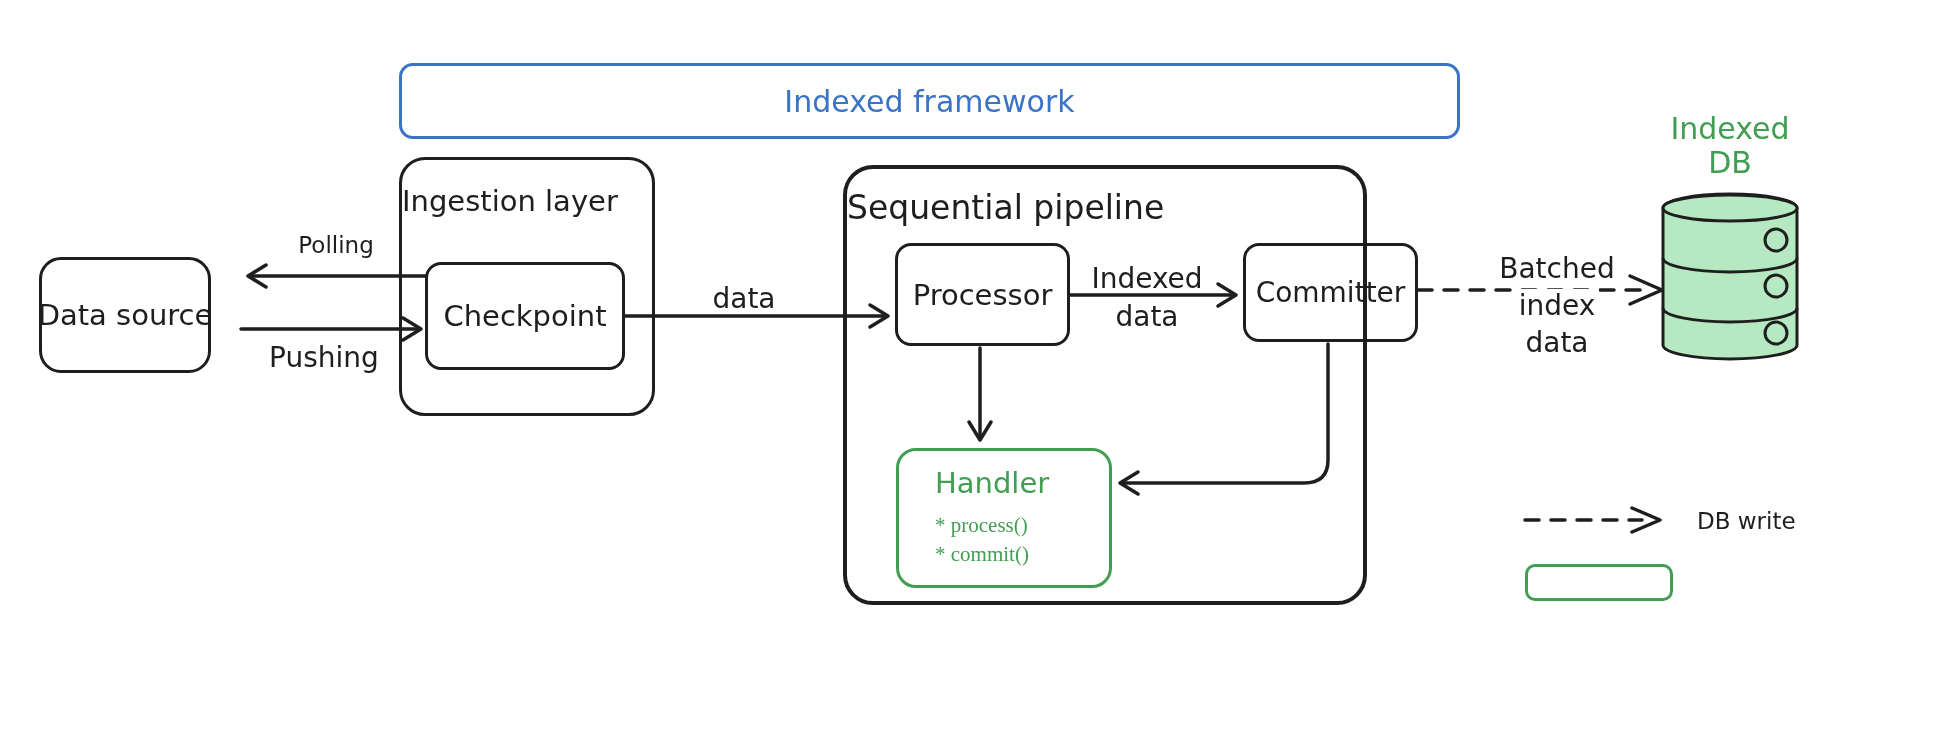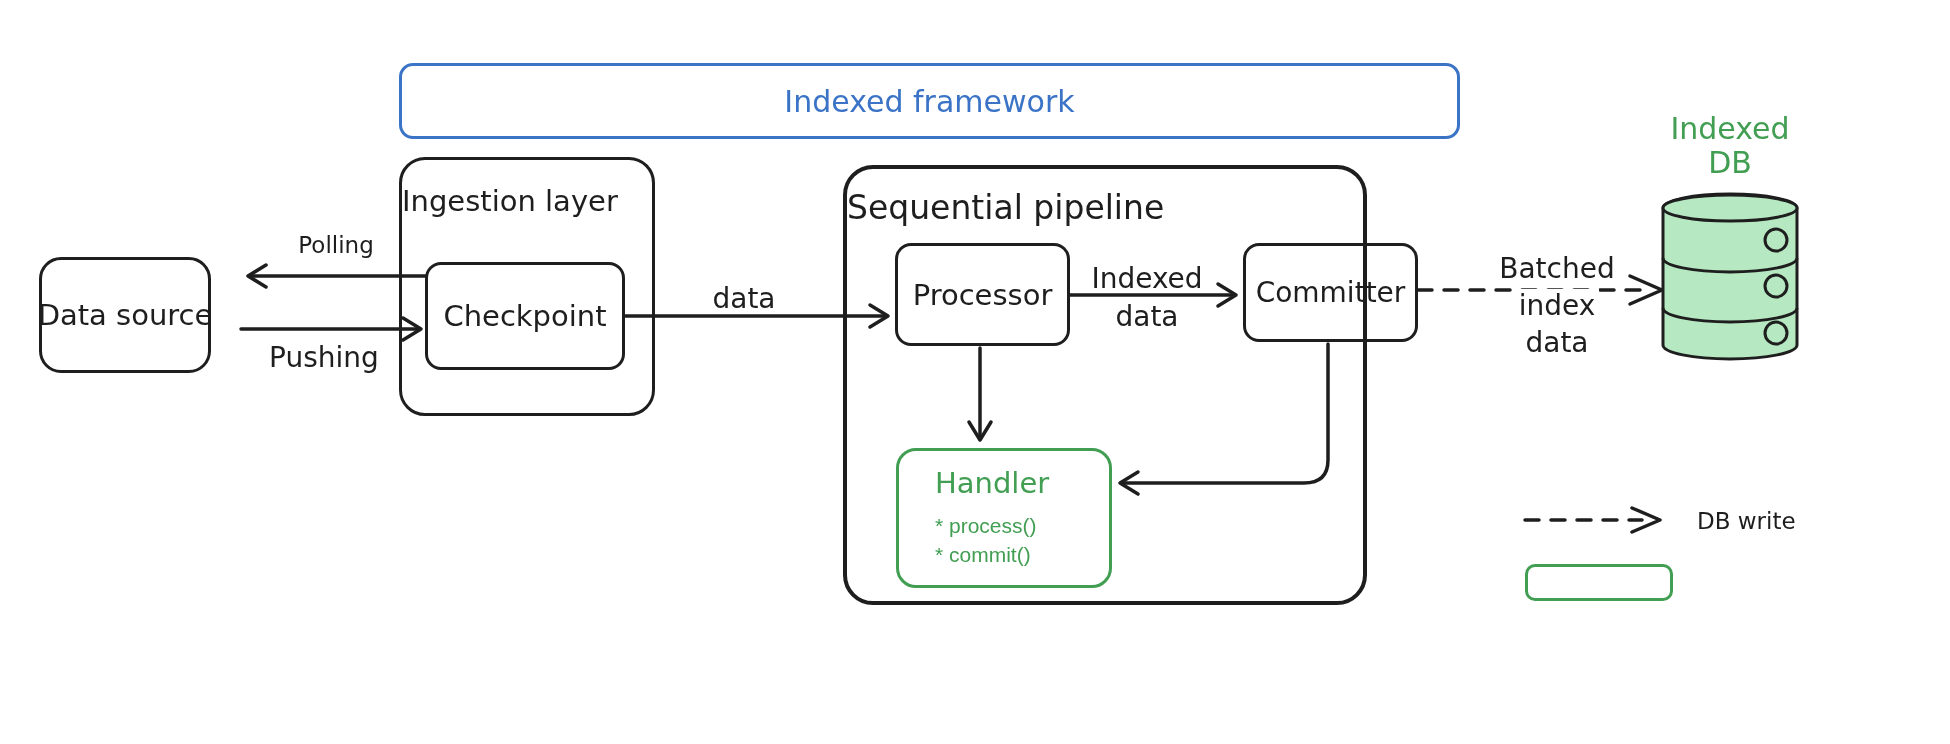--- a/index.html
+++ b/index.html
@@ -32,21 +32,21 @@
   
   .pipeline{left:843px;top:165px;width:524px;height:440px;border-width:4px;border-radius:30px;}
   .pipeline-title{top:19px;font-size:33px;}
   .processor{left:895px;top:243px;width:175px;height:103px;border-radius:16px;}
   .committer{left:1243px;top:243px;width:175px;height:99px;border-radius:16px;}
   .committer .node-label{font-size:28px;}
 
   
   .handler{left:896px;top:448px;width:216px;height:140px;border:3px solid var(--green,#429e52);border-radius:20px;padding:14px 4px 0 36px;color:var(--green,#429e52);}
   .handler-title{font-size:29px;line-height:36px;}
-  .handler-methods{margin-top:10px;font-family:Liberation Sans, sans-serif;font-size:21px;line-height:29px;}
+  .handler-methods{margin-top:10px;font-family:Liberation Serif, serif;font-size:21px;line-height:29px;}
 
   
   .lbl-polling{left:256px;top:231px;width:160px;font-size:23px;}
   .lbl-pushing{left:244px;top:340px;width:160px;font-size:28px;}
   .lbl-checkpoint{left:654px;top:281px;width:180px;font-size:28px;line-height:35px;}
   .lbl-indexed{left:1072px;top:260px;width:150px;font-size:28px;line-height:38px;}
   .lbl-batched{left:1482px;top:234px;width:150px;font-size:28px;line-height:37px;margin-top:16px;}
   .lbl-batched .on-line{background:#fff;padding:0 4px;}
   .lbl-indexeddb{left:1630px;top:112px;width:200px;font-size:30px;line-height:34px;color:var(--green,#429e52);}
 

